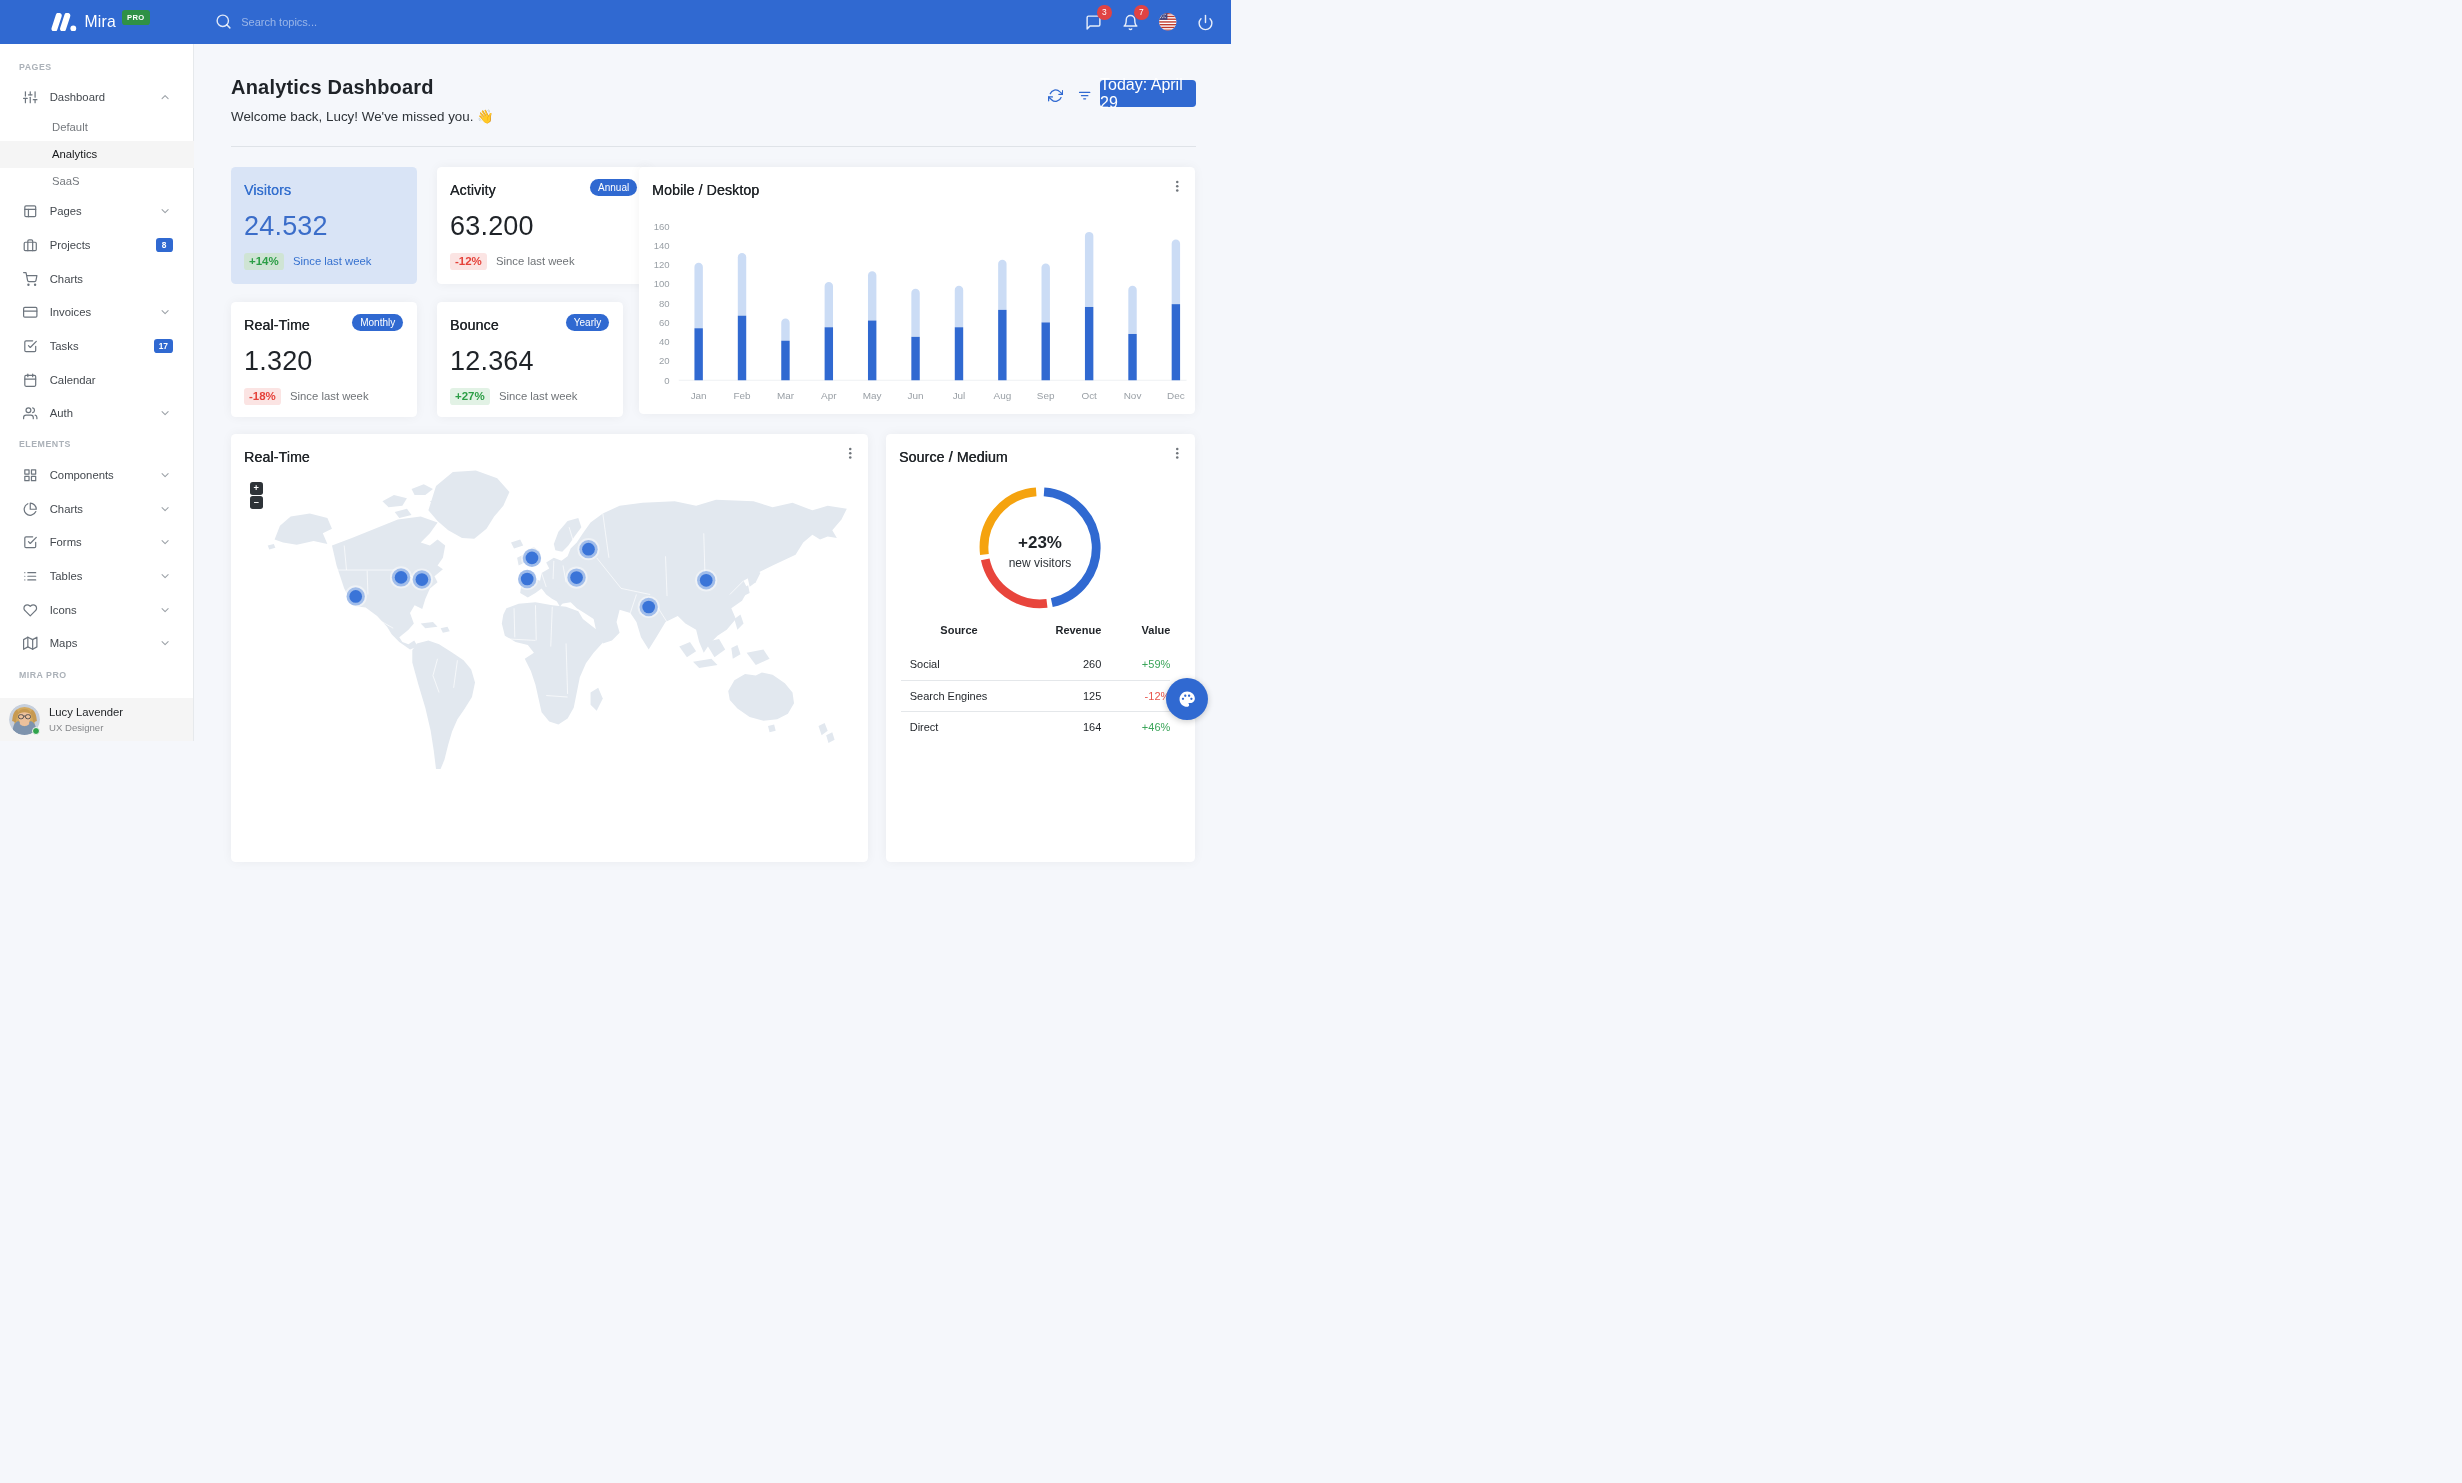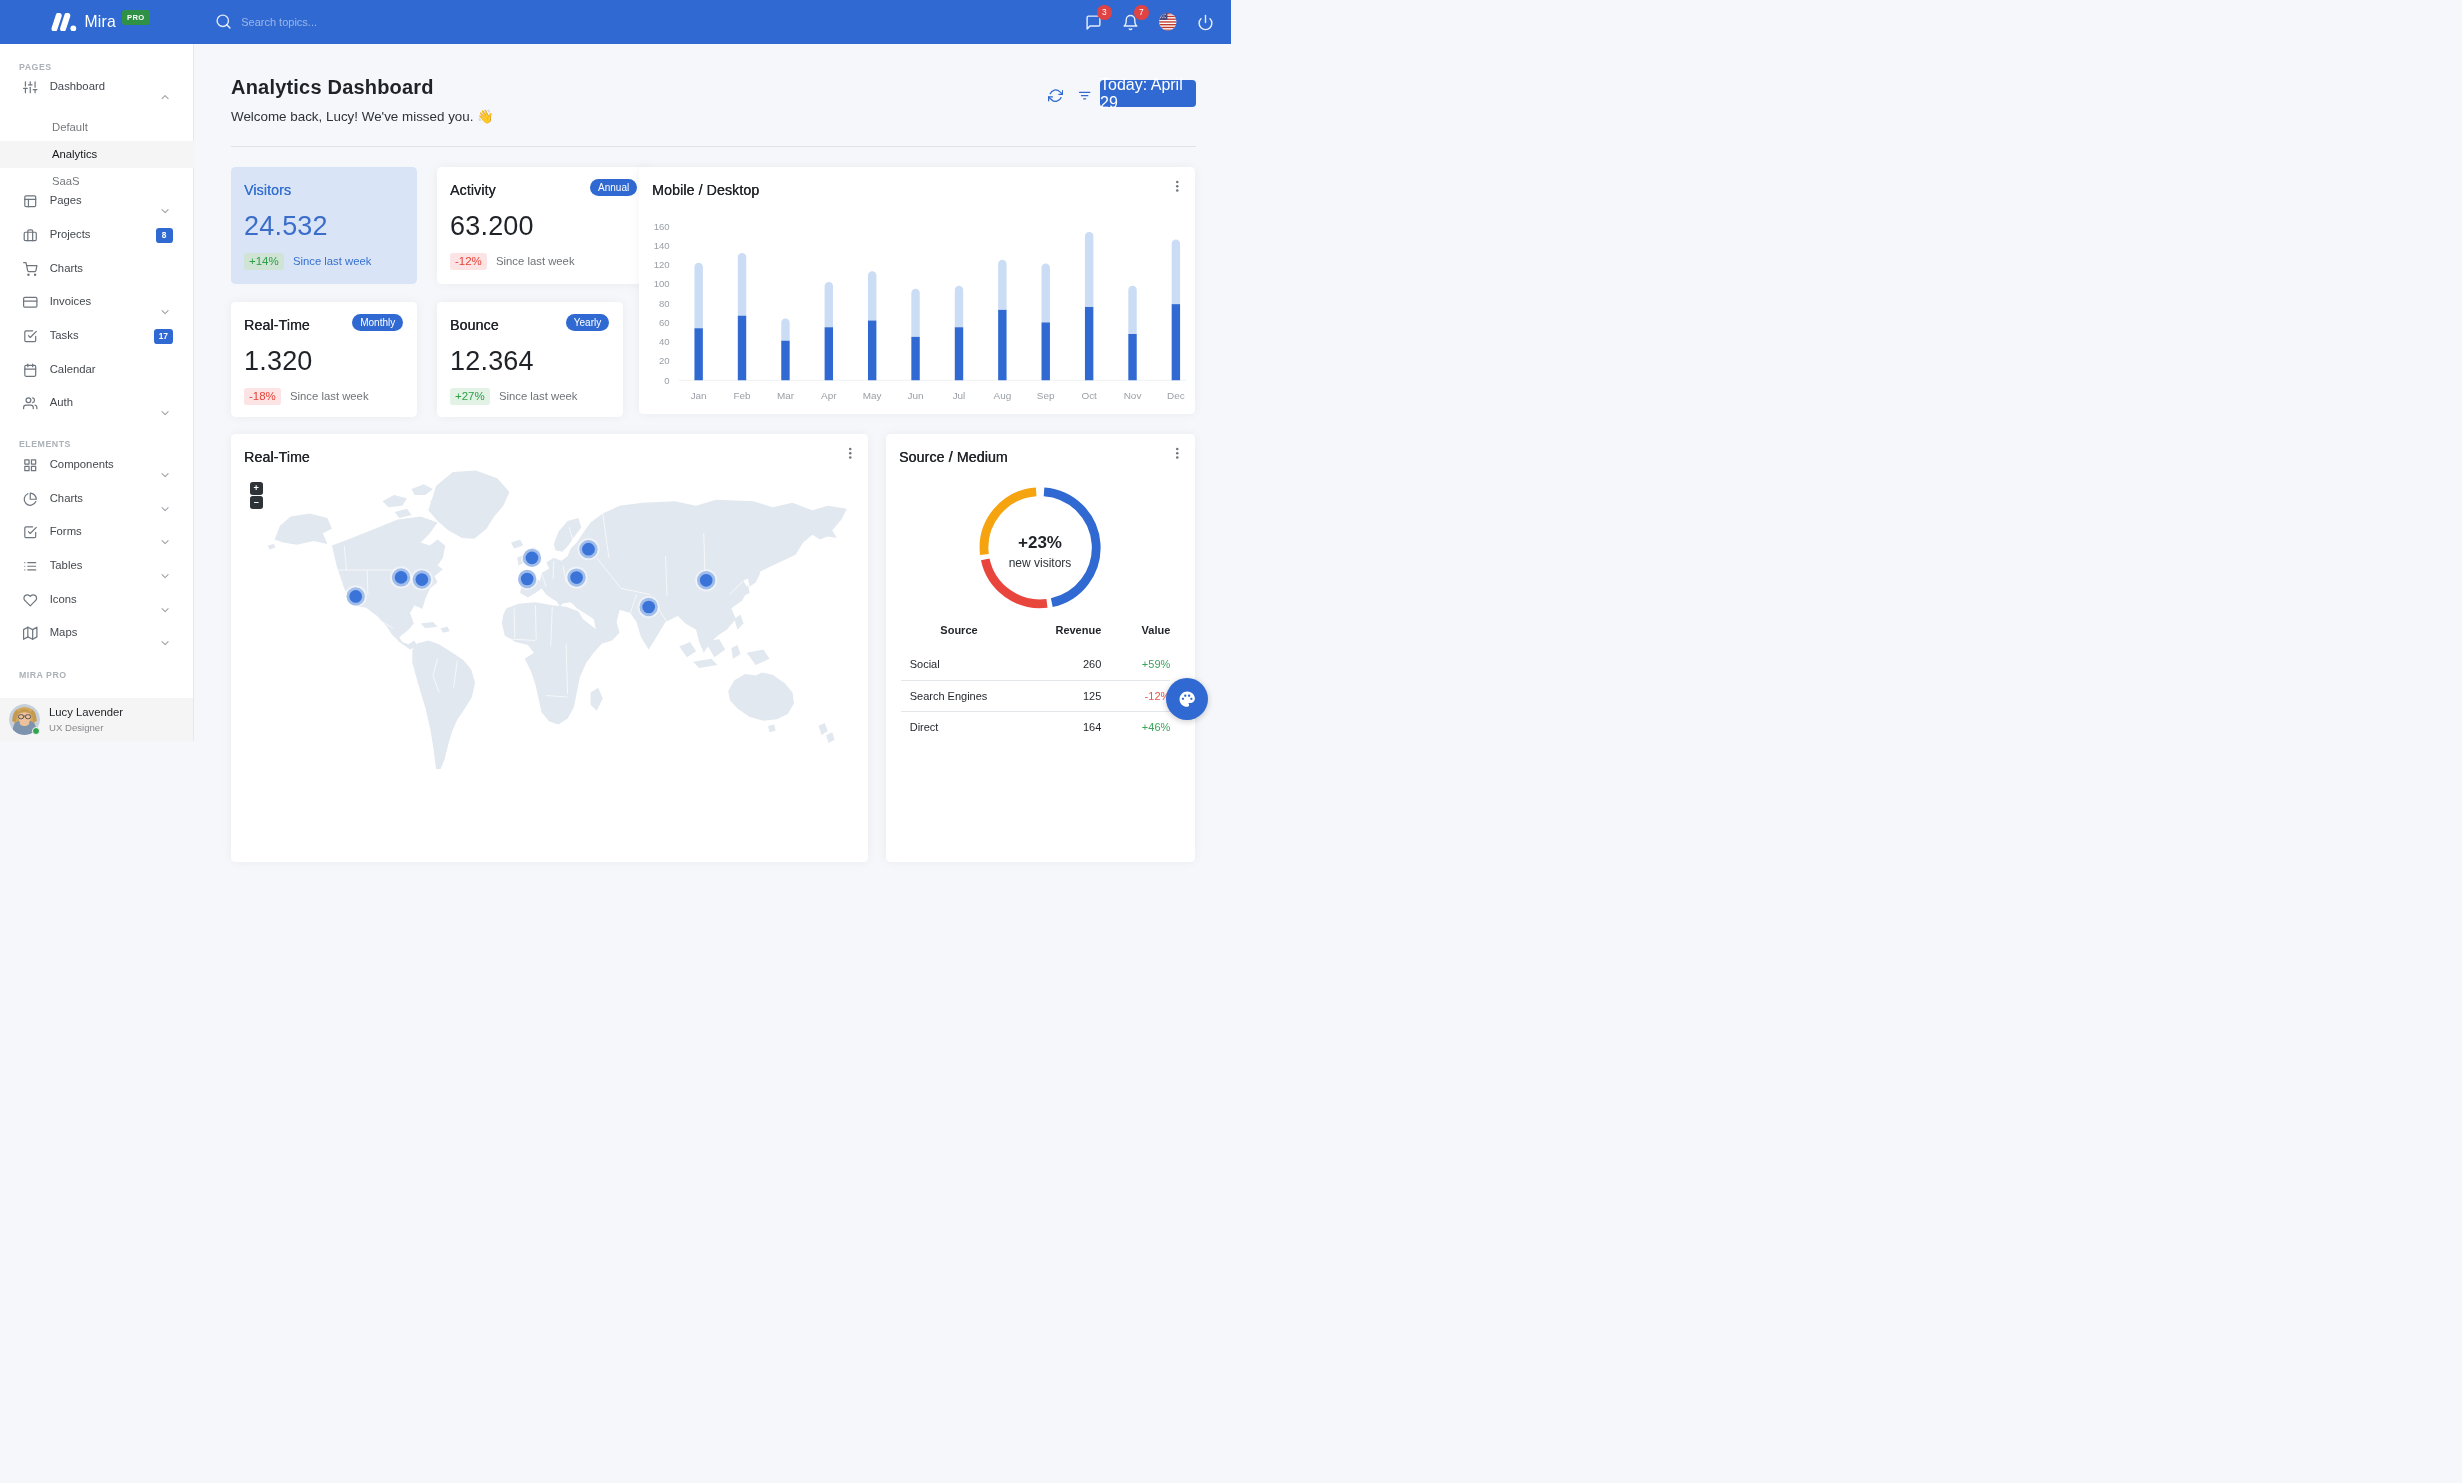--- a/index.html
+++ b/index.html
@@ -9,21 +9,21 @@
 .brand { position:absolute; left:50px; top:13px; display:flex; align-items:center; }
 .brand .nm { color:#fff; font-size:15.7px; font-weight:400; margin-left:7.6px; letter-spacing:0.2px; }
 .brand .pro { background:#2f9146; color:#fff; font-size:7.6px; font-weight:700; padding:2.7px 5px; border-radius:3.1px; margin-left:6.1px; letter-spacing:0.4px; position:relative; top:-4.6px; }
 .tsearch { position:absolute; left:215px; top:13px; display:flex; align-items:center; }
 .tsearch .ph { color:rgba(255,255,255,.5); font-size:11px; margin-left:9.2px; }
 .ticons { position:absolute; right:0; top:0; height:44px; display:flex; align-items:center; }
 .ticon { position:relative; margin-right:20px; }
 .tbadge { position:absolute; top:-8.4px; right:-9.2px; background:#e04343; color:#fff; border-radius:50%; width:14.5px; height:14.5px; font-size:8.4px; display:flex; align-items:center; justify-content:center; font-weight:400; }
 .sidebar { position:absolute; left:0; top:44px; width:194px; height:697px; background:#fff; border-right:0.8px solid #e6e9ec; z-index:20; }
 .ssection { position:absolute; left:19px; color:#abb1b8; font-size:8.8px; font-weight:600; letter-spacing:0.5px; text-transform:uppercase; }
-.sitem { position:absolute; left:0; width:194px; height:34px; display:flex; }
+.sitem { position:absolute; left:0; width:194px; height:34px; display:flex; align-items:center; }
 .sicon { margin-left:23px; width:14.5px; }
 .slabel { margin-left:12.2px; font-size:11.3px; color:#43484e; }
 .chev { position:absolute; right:23px; top:10.7px; }
 .sbadge { position:absolute; right:21.4px; background:#3069d1; color:#fff; font-size:8.4px; font-weight:600; border-radius:3.1px; padding:2.3px 4.6px; min-width:17px; text-align:center; }
 .ssub { position:absolute; left:0; width:194px; height:27px; line-height:27px; padding-left:52px; font-size:11.3px; color:#75797e; }
 .ssub.active { background:#f5f5f5; color:#16181b; }
 .sfooter { position:absolute; left:0; bottom:0; width:193px; height:43px; background:#f5f5f5; }
 .sfooter .av { position:absolute; left:9.2px; top:6.1px; width:31px; height:31px; border-radius:50%; overflow:hidden; }
 .sfooter .dot { position:absolute; left:32px; top:29px; width:8.4px; height:8.4px; border-radius:50%; background:#2fa44c; border:1.5px solid #f5f5f5; }
 .sfooter .nm { position:absolute; left:49px; top:7.6px; font-size:11.3px; color:#232629; }
@@ -33,21 +33,21 @@
 .hsub { position:absolute; left:37px; top:65px; font-size:13.4px; color:#2e3338; }
 .hr { position:absolute; left:37px; top:102px; width:965px; height:0.8px; background:#dfe3e8; }
 .hbtn { position:absolute; left:906px; top:36px; width:96px; height:27px; background:#3069d1; border-radius:3.8px; color:#fff; font-size:16px; display:flex; align-items:center; justify-content:center; }
 .hic1 { position:absolute; left:854px; top:44px; }
 .hic2 { position:absolute; left:883px; top:44px; }
 .card { position:absolute; background:#fff; border-radius:4.6px; box-shadow:0 0 10.7px 0 rgba(33,37,41,.05); }
 .ctitle { position:absolute; left:13px; top:14.5px; font-size:14.2px; font-weight:500; color:#22262a; text-shadow:0.3px 0 0 currentColor; letter-spacing:0.1px; }
 .cdots { position:absolute; right:10.7px; top:12.2px; }
 .statv { position:absolute; left:13px; top:44px; font-size:27px; font-weight:500; color:#1f2328; letter-spacing:0.2px; }
 .statb { position:absolute; left:13px; top:86px; display:flex; align-items:center; }
-.pbadge { font-size:11.5px; font-weight:400; padding:1.1px 5px; border-radius:3.1px; line-height:1.25; }
+.pbadge { font-size:11.5px; font-weight:700; padding:1.1px 5px; border-radius:3.1px; line-height:1.25; }
 .pb-g { color:#2c9e46; background:#e2f2e5; }
 .pb-r { color:#e5423a; background:#fbe4e3; }
 .since { margin-left:9.2px; font-size:11.3px; color:#6f7377; }
 .pill { position:absolute; right:13.8px; top:12.2px; background:#3069d1; color:#fff; font-size:10px; padding:2.7px 8px; border-radius:9.2px; }
 .zbtn { position:absolute; width:12.6px; height:12.6px; background:#2e3338; color:#fff; border-radius:2.7px; font-size:9.2px; display:flex; align-items:center; justify-content:center; font-weight:700; }
 .fab { position:absolute; left:1166px; top:678px; width:42px; height:42px; border-radius:50%; background:#3069d1; display:flex; align-items:center; justify-content:center; box-shadow:0 1.5px 6.1px rgba(0,0,0,.2); z-index:40; }
 table.src { position:absolute; left:15.3px; top:177px; width:269px; border-collapse:collapse; font-size:11px; color:#1f2328; table-layout:fixed; }
 table.src th { text-align:center; font-weight:700; height:38px; vertical-align:middle; }
 table.src td { height:31px; vertical-align:middle; border-top:0.8px solid #e4e7ea; }
 table.src .num { text-align:right; }

